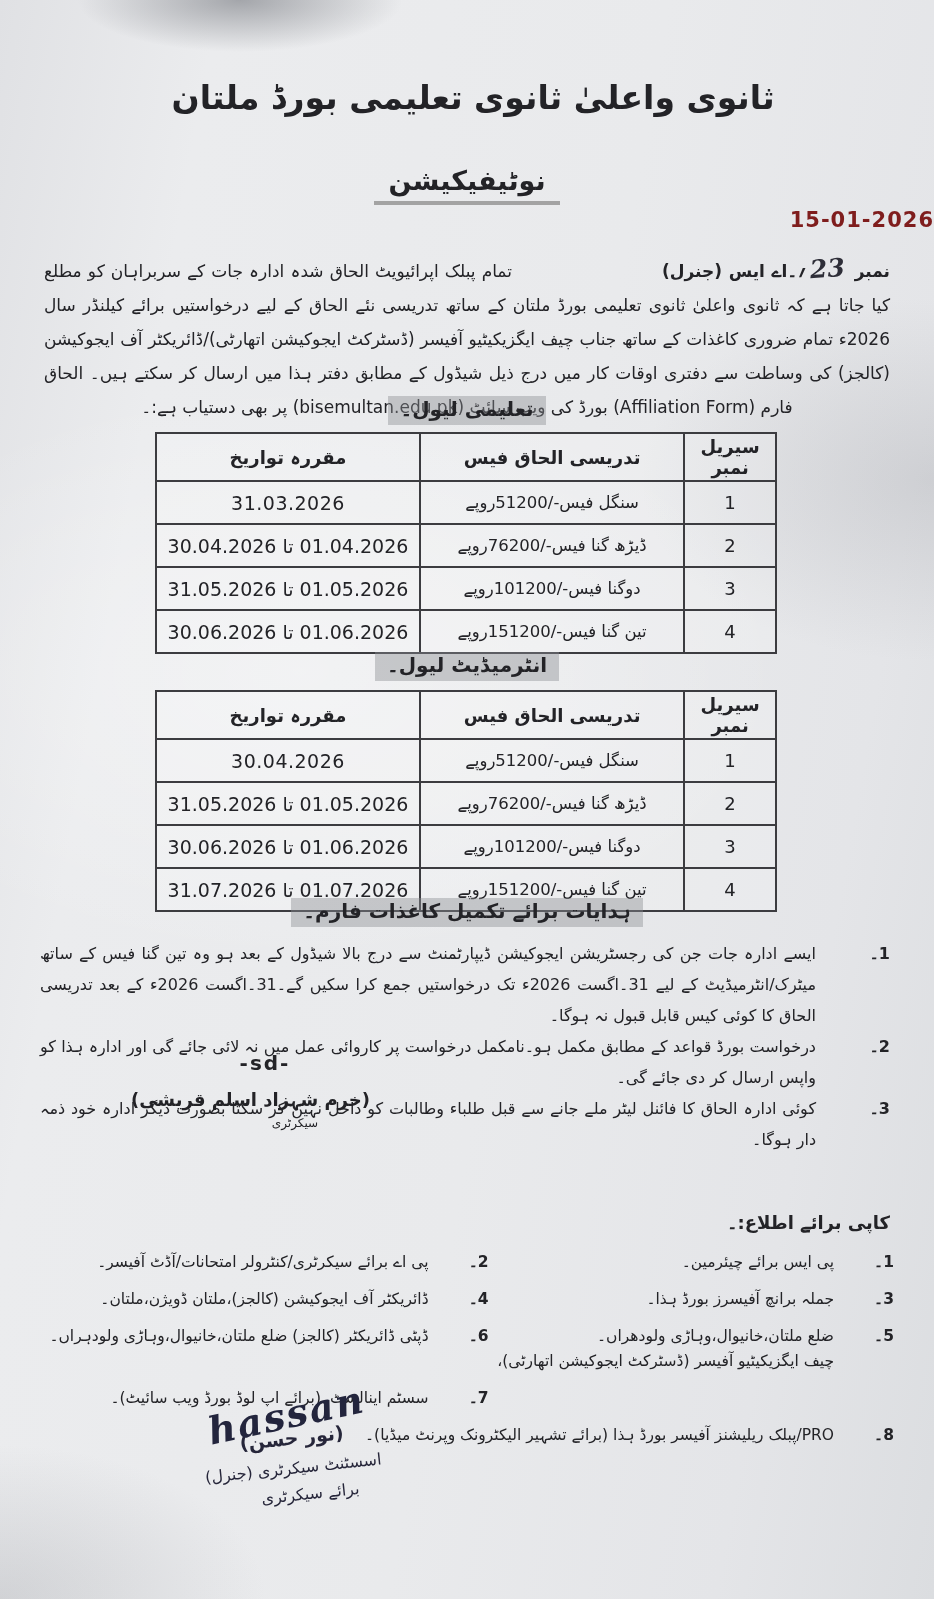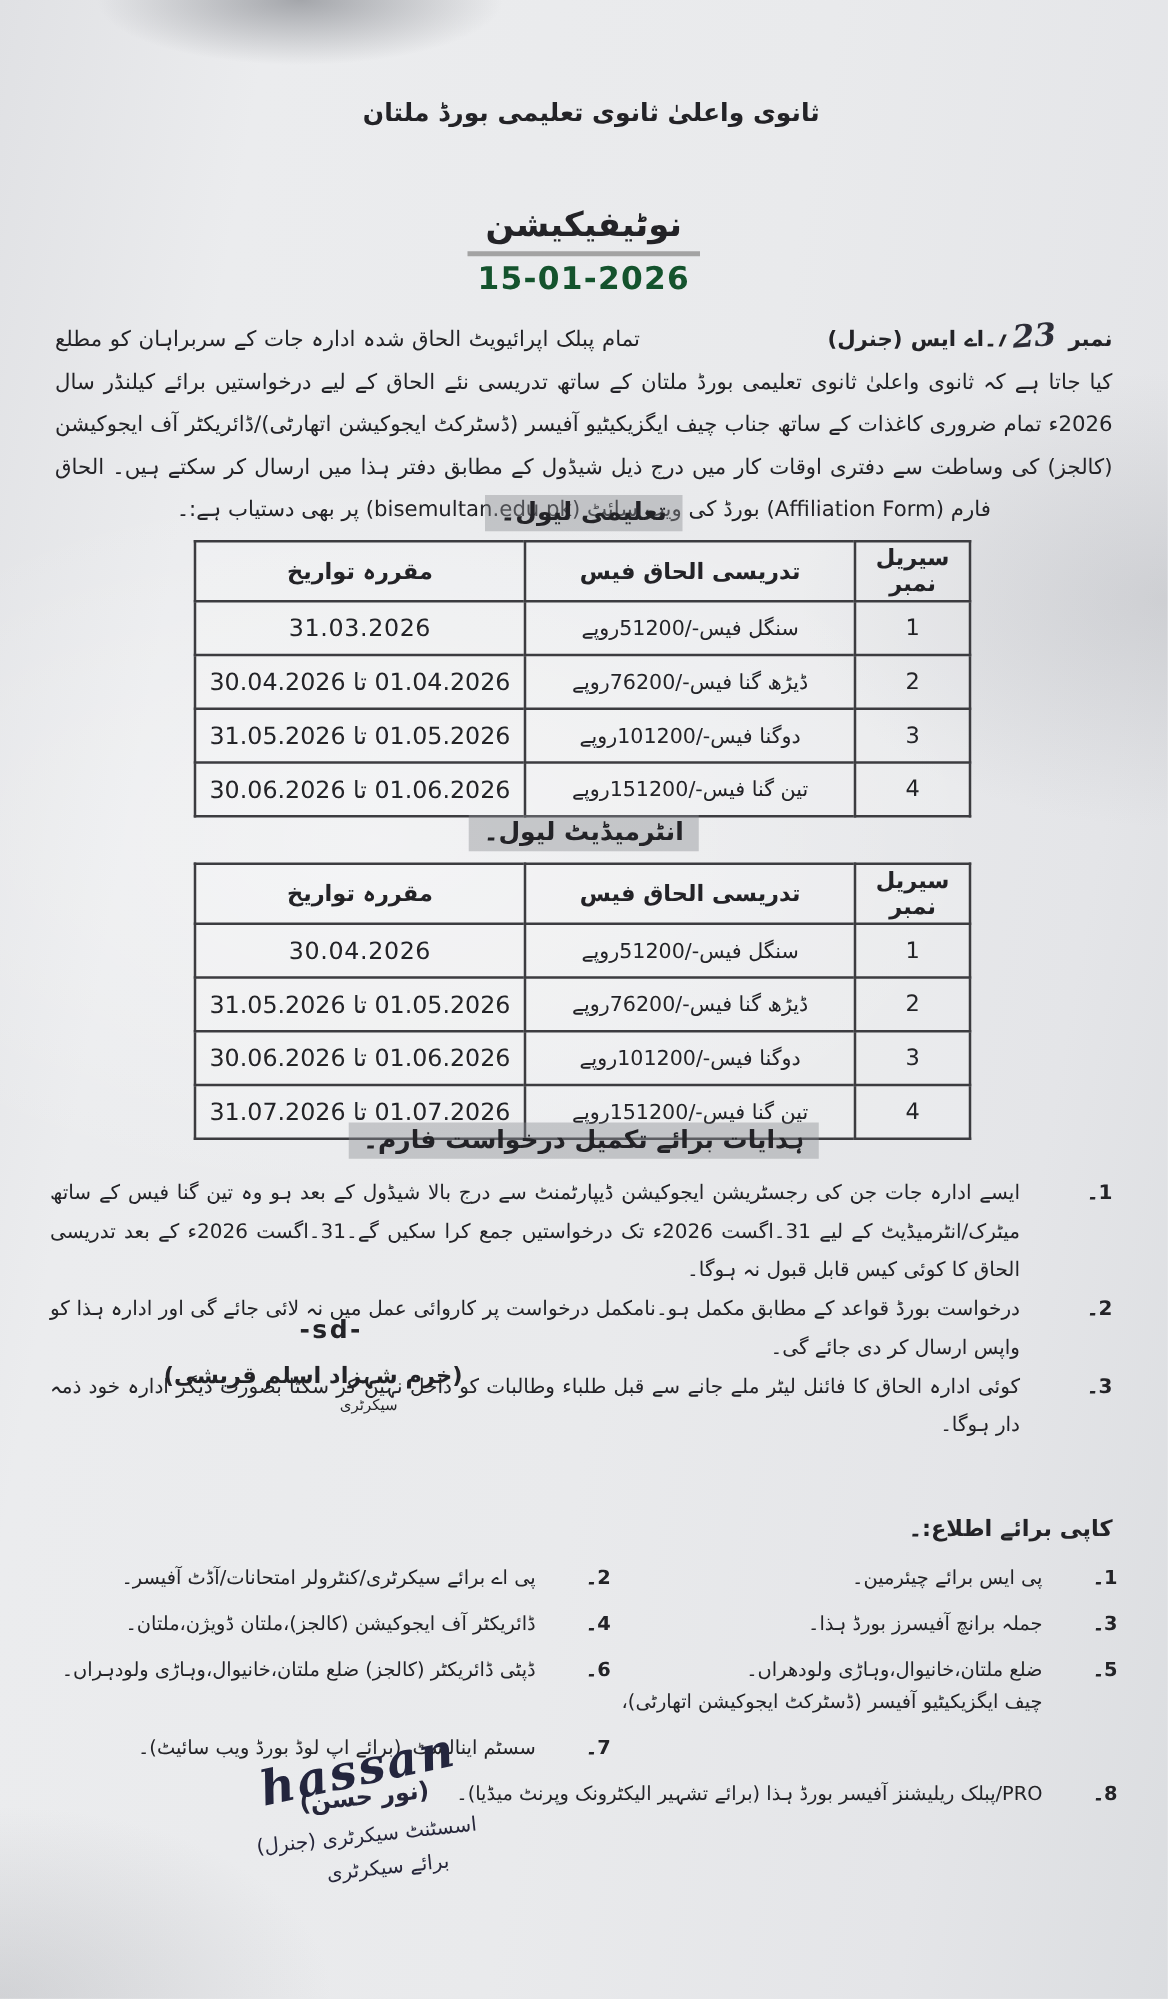--- a/index.html
+++ b/index.html
@@ -16,33 +16,34 @@
       radial-gradient(ellipse 380px 220px at 0% 100%, rgba(150,152,158,.30), rgba(150,152,158,0) 70%),
       linear-gradient(100deg, #e0e1e4 0%, #ebecee 18%, #e9eaec 55%, #e4e5e8 82%, #dbdde0 100%);
     overflow:hidden;
     direction:rtl;
   }
   .abs { position:absolute; }
   .center { text-align:center; }
 
   .board-title{
     top:78px; right:0; left:12px;
-    font-size:20px; font-weight:bold; letter-spacing:.5px;
+    font-size:33px; font-weight:bold; letter-spacing:.5px;
   }
   .notif-wrap{ top:165px; right:0; left:0; }
   .notif-title{
     display:inline-block;
     font-size:27px; font-weight:bold;
     padding:0 14px 5px 14px;
     border-bottom:4px solid #a3a3a3;
   }
   .notif-date{
-    font-size:25px; font-weight:600; color:#14532d;
+    font-size:21px; font-weight:600; color:#7f1d1d;
     letter-spacing:1px; margin-top:3px;
     direction:ltr;
+    text-align:right;
   }
 
   .intro{
     top:252px; right:44px; left:44px;
     font-size:17px; line-height:34px;
     text-align:justify; text-align-last:center;
   }
   .ref-no{ font-weight:600; white-space:nowrap; }
   .hand-number{
     font-family:"DejaVu Serif", serif;
@@ -219,21 +220,21 @@
   </tr>
   <tr>
     <td class="cell-serial">4</td>
     <td class="cell-fee">تین گنا فیس-/151200روپے</td>
     <td class="cell-dates">01.07.2026 تا 31.07.2026</td>
   </tr>
 </tbody>
   </table>
 
 <div class="abs section-heading" style="top:898px;">
-  <span>ہدایات برائے تکمیل درخواست فارم۔</span>
+  <span>ہدایات برائے تکمیل کاغذات فارم۔</span>
 </div>
 
 <div class="abs instructions">
   <div class="instr-item">
     <span class="instr-num">1۔</span>
     <span class="instr-text">ایسے ادارہ جات جن کی رجسٹریشن ایجوکیشن ڈیپارٹمنٹ سے درج بالا شیڈول کے بعد ہو وہ تین گنا فیس کے ساتھ میٹرک/انٹرمیڈیٹ کے لیے 31۔اگست 2026ء تک درخواستیں جمع کرا سکیں گے۔31۔اگست 2026ء کے بعد تدریسی الحاق کا کوئی کیس قابل قبول نہ ہوگا۔</span>
   </div>
   <div class="instr-item">
     <span class="instr-num">2۔</span>
     <span class="instr-text">درخواست بورڈ قواعد کے مطابق مکمل ہو۔نامکمل درخواست پر کاروائی عمل میں نہ لائی جائے گی اور ادارہ ہذا کو واپس ارسال کر دی جائے گی۔</span>

